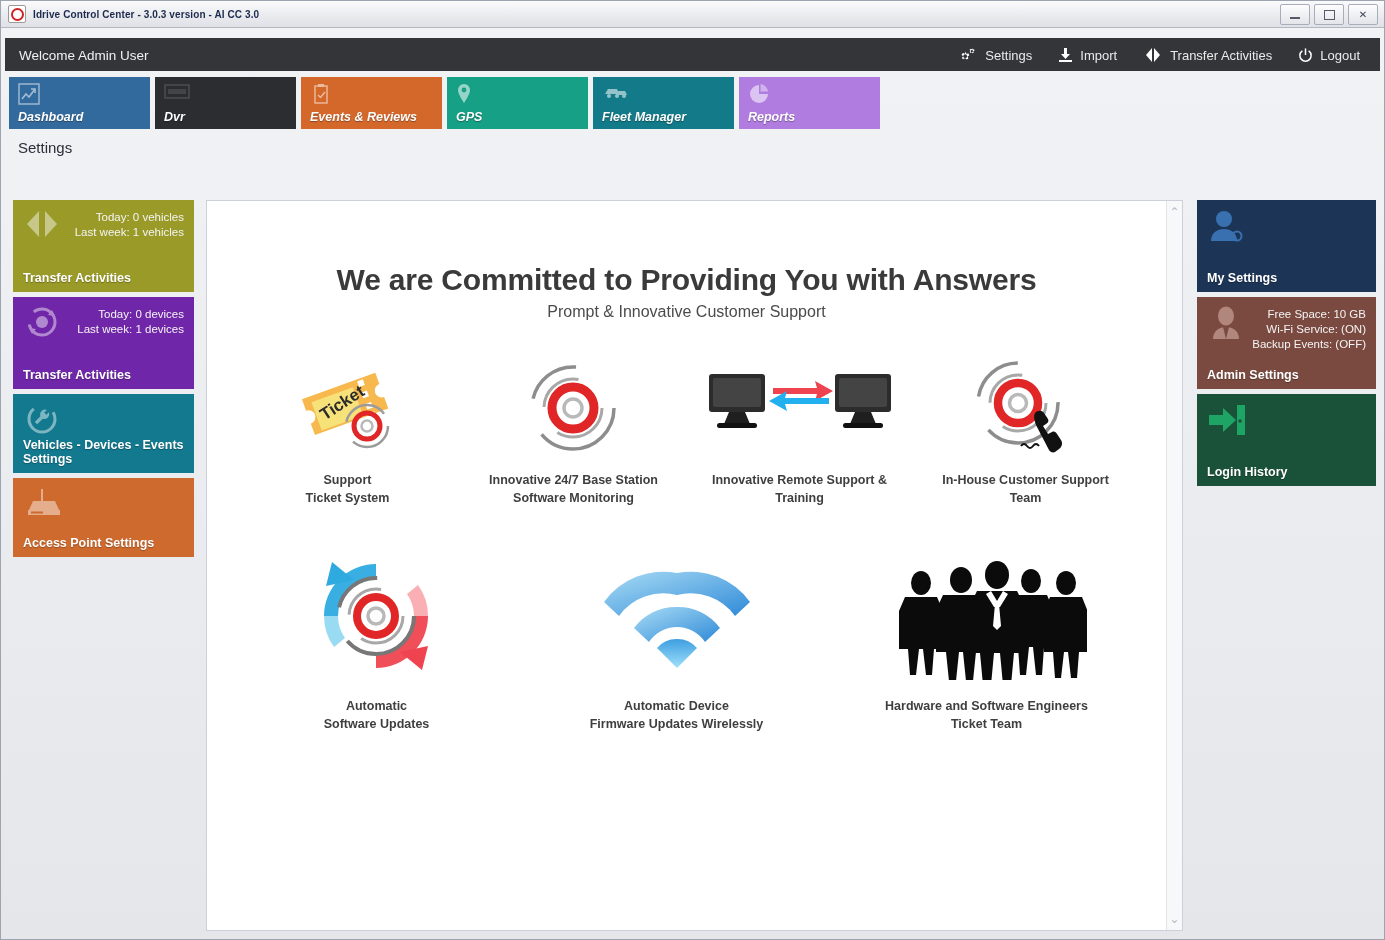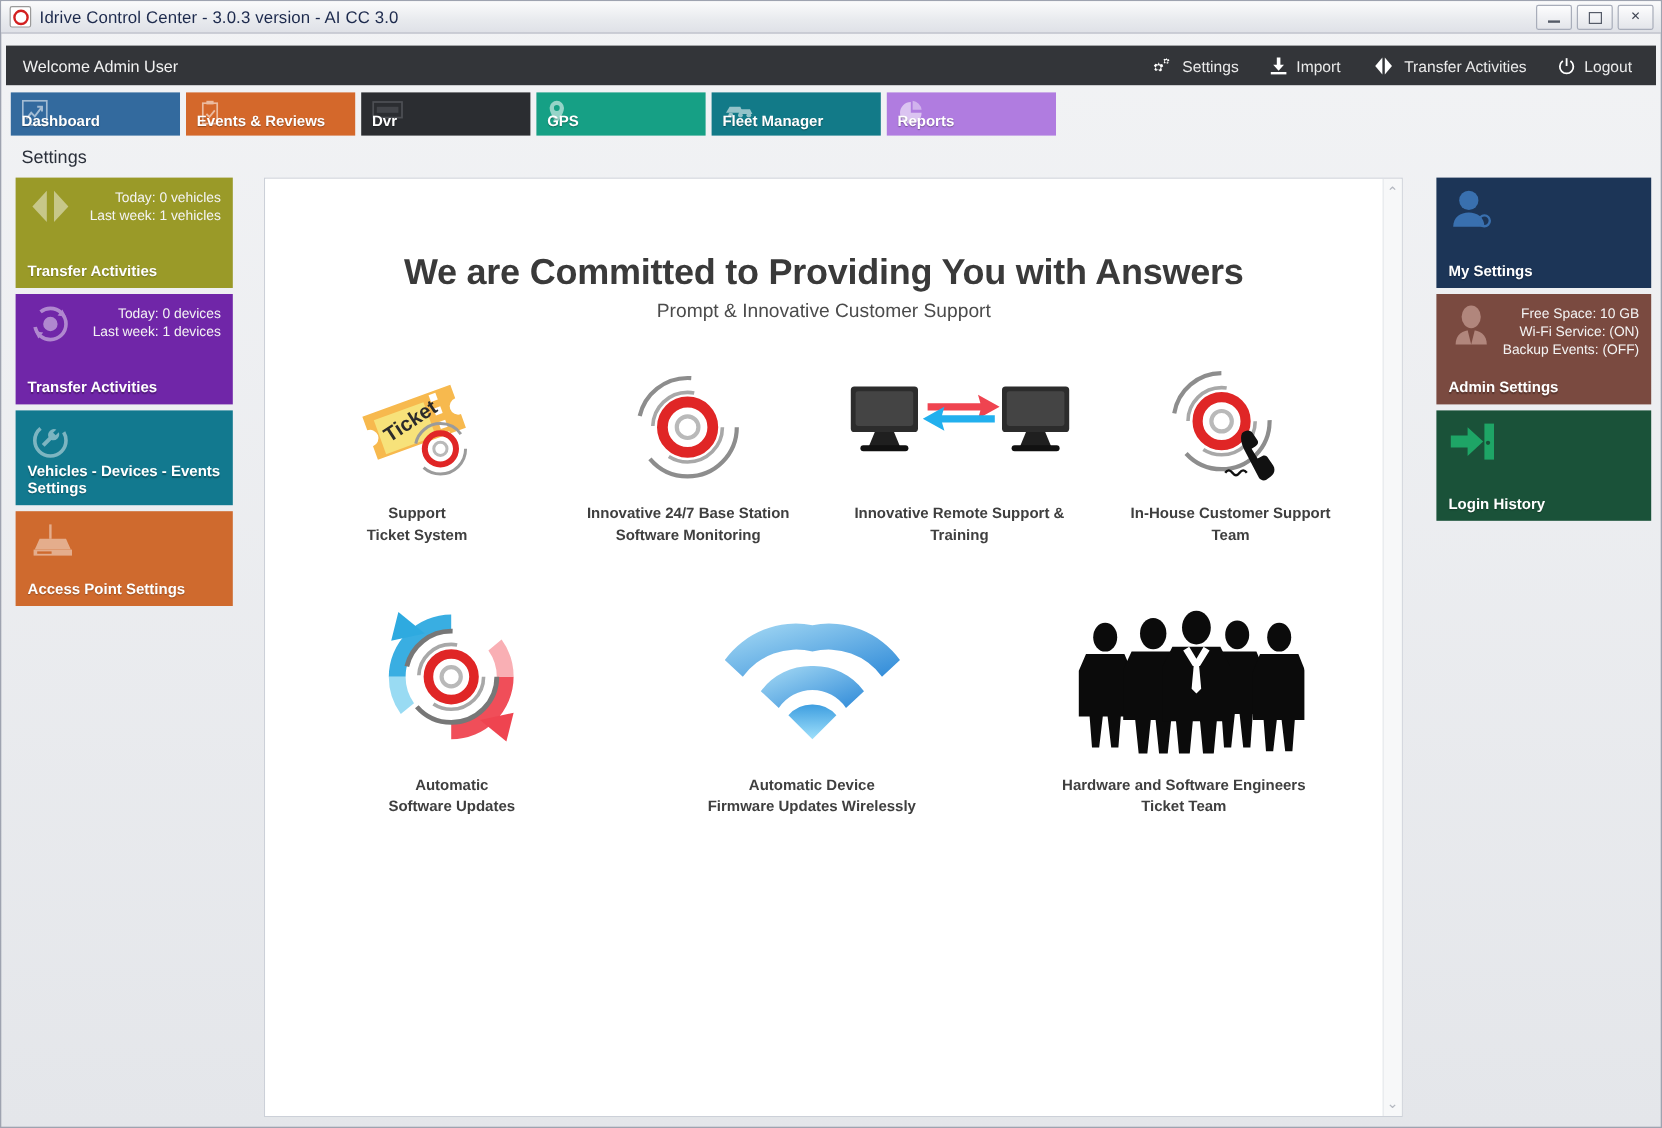--- a/index.html
+++ b/index.html
@@ -24,21 +24,21 @@
   }
   .app-icon{
     width:16px;height:16px;margin-left:7px;margin-right:7px;
     border:1px solid #9a9a9a;border-radius:2px;background:#fff;
     display:flex;align-items:center;justify-content:center;flex:0 0 16px;
   }
   .app-icon i{
     display:block;width:9px;height:9px;border:2px solid #d32020;border-radius:50%;
   }
   .title-text{
-    font-size:14px;font-weight:normal;color:#1d2a4d;letter-spacing:.1px;
+    font-size:10px;font-weight:bold;color:#1d2a4d;letter-spacing:.1px;
   }
   .win-buttons{position:absolute;right:6px;top:3px;display:flex;gap:4px;}
   .win-btn{
     width:28px;height:19px;border:1px solid #a8adba;border-radius:2px;
     background:linear-gradient(#fdfdfe,#e3e5ea);
     display:flex;align-items:center;justify-content:center;
     font-size:10px;color:#3c4250;line-height:1;
   }
   .win-btn .m{display:block;width:10px;height:2px;background:#555b68;margin-top:6px;}
   .win-btn .x-sq{display:block;width:9px;height:8px;border:1.5px solid #555b68;}
@@ -50,35 +50,35 @@
   }
   .welcome{font-size:13.5px;color:#f1f1f1;flex:1;}
   .topnav{display:flex;align-items:center;gap:26px;padding-right:10px;}
   .topnav-item{display:flex;align-items:center;gap:7px;font-size:13px;color:#eaeaea;cursor:pointer;}
   .topnav-item svg{display:block;}
   
   .tabs{
     display:flex;gap:5px;padding:6px 0 0 8px;flex:0 0 auto;
   }
   .tab{
-    width:141px;height:36px;position:relative;color:#fff;cursor:pointer;
-    box-sizing:border-box;padding:6px 0 0 9px;
+    width:141px;height:52px;position:relative;color:#fff;cursor:pointer;
+    box-sizing:border-box;padding:6px 0 0 9px;font-style:italic;
   }
   .tab .ticon{opacity:.55;height:22px;display:block;}
   .tab .tlabel{
     position:absolute;left:9px;bottom:5px;font-size:12.5px;font-weight:bold;
     text-shadow:0 1px 1px rgba(0,0,0,.35);
   }
   
   .crumb{
     font-size:15px;color:#2a2f3a;padding:10px 0 8px 17px;flex:0 0 auto;
   }
   
   .body{
-    flex:1;display:flex;padding:0 8px 8px 12px;gap:14px;min-height:0;
+    flex:1;display:flex;padding:0 8px 8px 12px;gap:0;min-height:0;margin-top:36px;
   }
   .side{width:181px;flex:0 0 181px;display:flex;flex-direction:column;gap:5px;}
   .side.right{width:179px;flex:0 0 179px;margin-left:14px;}
   .tile{
     position:relative;color:#fff;box-sizing:border-box;cursor:pointer;
     padding:10px 10px 0 10px;height:92px;
   }
   .tile .tile-stats{
     text-align:right;font-size:11.5px;line-height:15px;color:#f4f4f4;
   }
@@ -194,39 +194,39 @@
       <span class="ticon">
         <svg width="22" height="22" viewBox="0 0 22 22">
             <rect x="1" y="1" width="20" height="20" fill="none" stroke="#fff" stroke-width="1.4"></rect>
             <path d="M4 16l4-5 3 3 6-8" stroke="#fff" stroke-width="1.6" fill="none"></path>
             <path d="M13 6h4v4" stroke="#fff" stroke-width="1.6" fill="none"></path>
           </svg>
       </span>
       <span class="tlabel">Dashboard</span>
     </div>
 
+    <div class="tab" style="background:#2b2d31">
+      <span class="ticon">
+        <svg width="26" height="18" viewBox="0 0 26 18">
+            <rect x="1" y="2" width="24" height="13" fill="none" stroke="#6a6c72" stroke-width="1.4"></rect>
+            <rect x="4" y="6" width="18" height="5" fill="#55575d"></rect>
+          </svg>
+      </span>
+      <span class="tlabel">Dvr</span>
+    </div>
+
     <div class="tab" style="background:#d4682b">
       <span class="ticon">
         <svg width="22" height="22" viewBox="0 0 22 22">
             <rect x="5" y="3" width="12" height="17" fill="none" stroke="#fff" stroke-width="1.4"></rect>
             <rect x="8" y="1" width="6" height="3" fill="#fff"></rect>
             <path d="M8 12l2.5 2.5L15 9" stroke="#fff" stroke-width="1.5" fill="none"></path>
           </svg>
       </span>
       <span class="tlabel">Events &amp; Reviews</span>
-    </div>
-
-    <div class="tab" style="background:#2b2d31">
-      <span class="ticon">
-        <svg width="26" height="18" viewBox="0 0 26 18">
-            <rect x="1" y="2" width="24" height="13" fill="none" stroke="#6a6c72" stroke-width="1.4"></rect>
-            <rect x="4" y="6" width="18" height="5" fill="#55575d"></rect>
-          </svg>
-      </span>
-      <span class="tlabel">Dvr</span>
     </div>
 
     <div class="tab" style="background:#16a085">
       <span class="ticon">
         <svg width="16" height="22" viewBox="0 0 16 22">
             <path d="M8 1a6 6 0 0 1 6 6c0 4.5-6 13-6 13S2 11.5 2 7a6 6 0 0 1 6-6z" fill="#fff"></path>
             <circle cx="8" cy="7" r="2.4" fill="#16a085"></circle>
           </svg>
       </span>
       <span class="tlabel">GPS</span>

